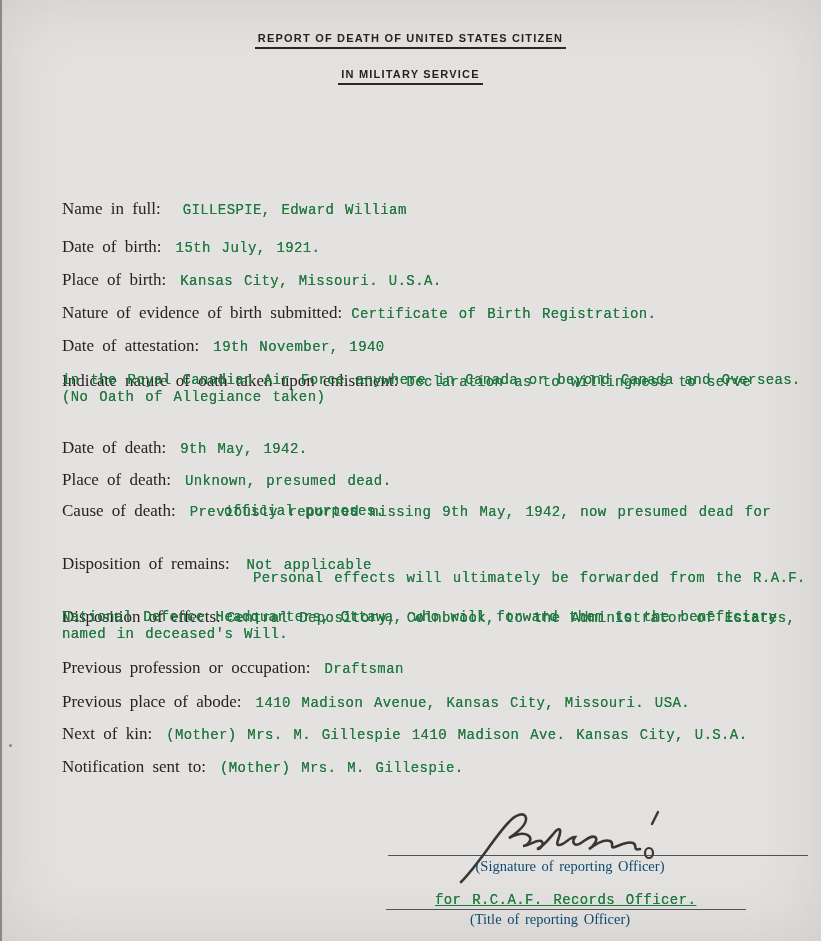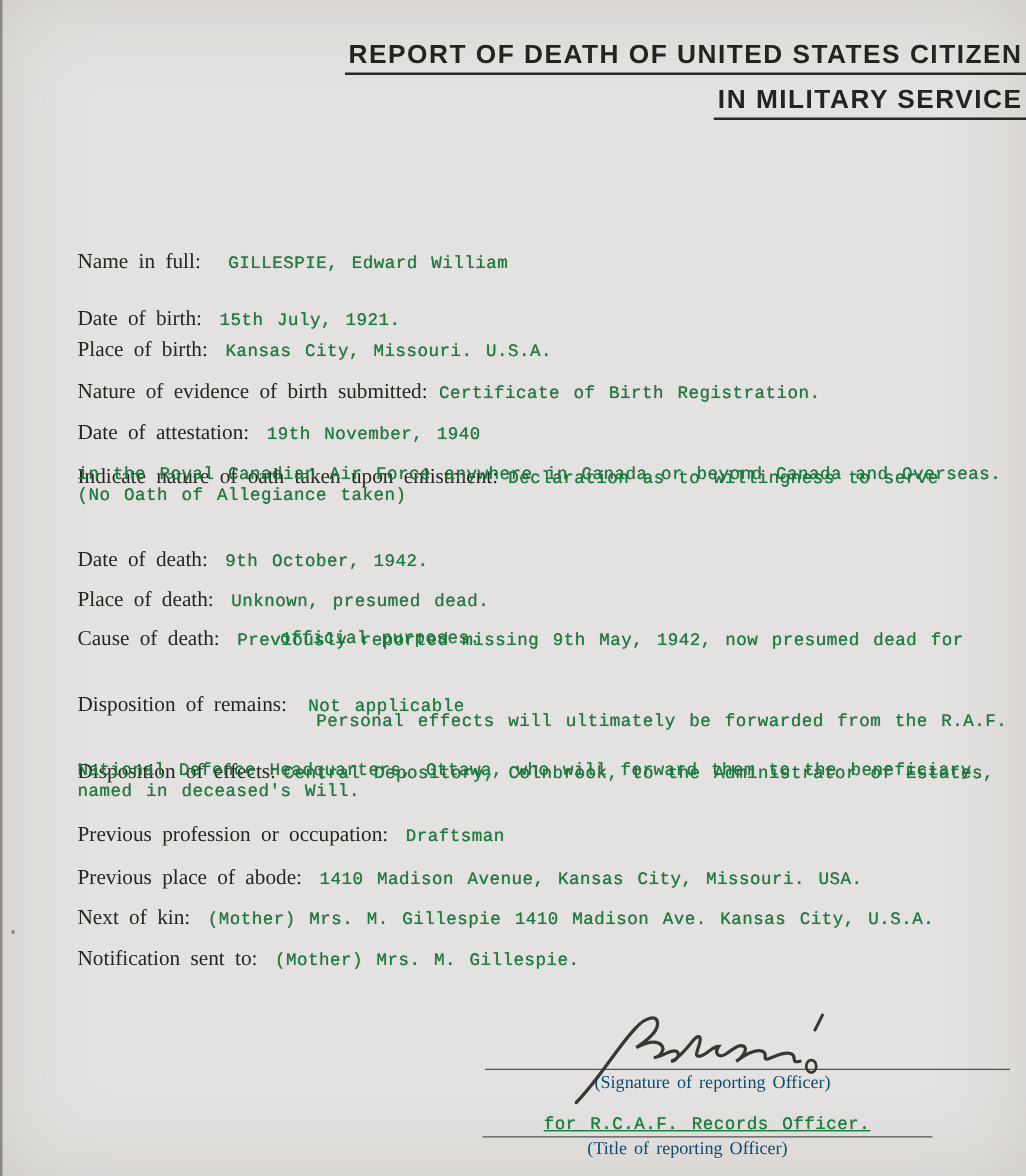--- a/index.html
+++ b/index.html
@@ -27,24 +27,24 @@
   .speckle {
     position: absolute;
     width: 3px; height: 3px;
     border-radius: 50%;
     background: #8a8680;
   }
   .title {
     position: absolute;
     left: 0;
     width: 100%;
-    text-align: right;
+    text-align: center;
     font-family: "Liberation Sans", sans-serif;
     font-weight: bold;
-    font-size: 21px;
+    font-size: 11px;
     letter-spacing: 1.2px;
     color: #252320;
   }
   .title .u {
     border-bottom: 2px solid #2a2825;
     padding: 0 3px 3px 3px;
   }
   .t1 { top: 32px; }
   .t2 { top: 68px; }
   .row {
@@ -102,21 +102,21 @@
     <span class="u">REPORT OF DEATH OF UNITED STATES CITIZEN</span>
   </div>
   <div class="title t2">
     <span class="u">IN MILITARY SERVICE</span>
   </div>
 
   <p class="row" style="top:182px;">
     <span class="lbl">Name in full:</span><span class="val" style="margin-left:22px;">GILLESPIE, Edward William</span>
   </p>
 
-  <p class="row" style="top:228px;">
+  <p class="row" style="top:220px;">
     <span class="lbl">Date of birth:</span><span class="val">15th July, 1921.</span>
   </p>
 
   <p class="row" style="top:253px;">
     <span class="lbl">Place of birth:</span><span class="val">Kansas City, Missouri. U.S.A.</span>
   </p>
 
   <p class="row" style="top:286px;">
     <span class="lbl">Nature of evidence of birth submitted:</span><span class="val" style="margin-left:9px;">Certificate of Birth Registration.</span>
   </p>
@@ -125,21 +125,21 @@
     <span class="lbl">Date of attestation:</span><span class="val">19th November, 1940</span>
   </p>
 
   <p class="row" style="top:354px;">
     <span class="lbl">Indicate nature of oath taken upon enlistment:</span><span class="val" style="margin-left:8px;">Declaration as to willingness to serve</span>
   </p>
   <span class="typed" style="left:62px; top:389px;">(No Oath of Allegiance taken)</span>
   <span class="typed" style="left:62px; top:372px;">in the Royal Canadian Air Force anywhere in Canada or beyond Canada and Overseas.</span>
 
   <p class="row" style="top:421px;">
-    <span class="lbl">Date of death:</span><span class="val">9th October, 1942.</span>
+    <span class="lbl">Date of death:</span><span class="val">9th May, 1942.</span>
   </p>
 
   <p class="row" style="top:453px;">
     <span class="lbl">Place of death:</span><span class="val">Unknown, presumed dead.</span>
   </p>
 
   <p class="row" style="top:484px;">
     <span class="lbl">Cause of death:</span><span class="val">Previously reported missing 9th May, 1942, now presumed dead for</span>
   </p>
   <span class="typed" style="left:224px; top:503px;">official purposes.</span>

